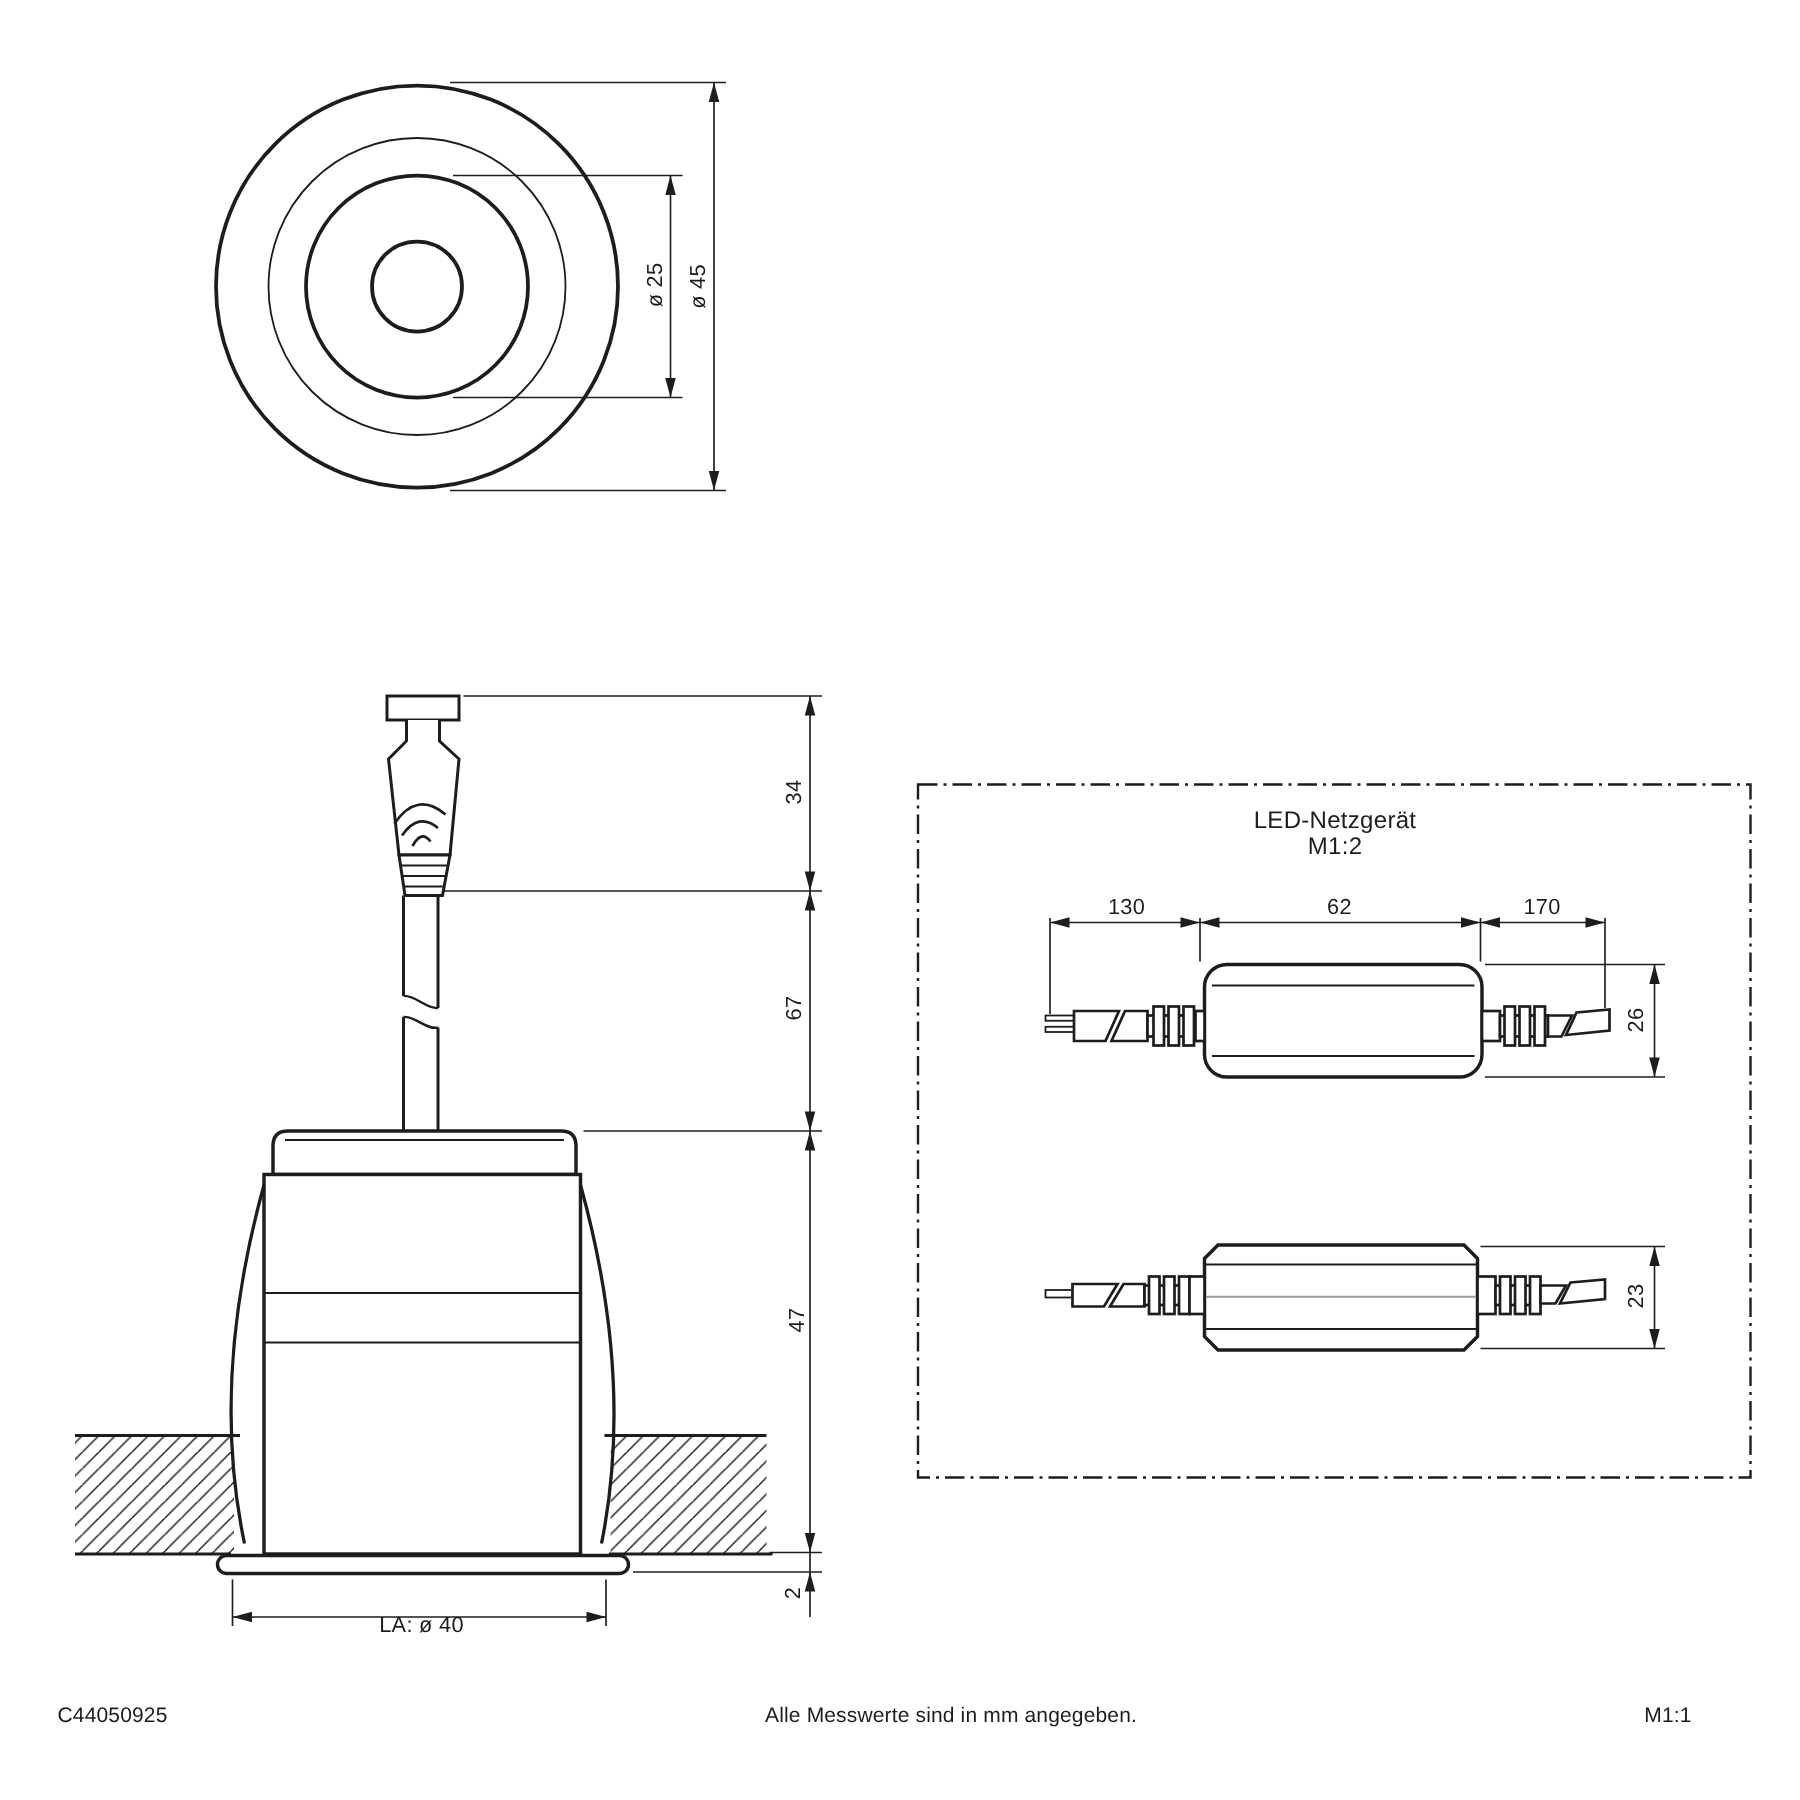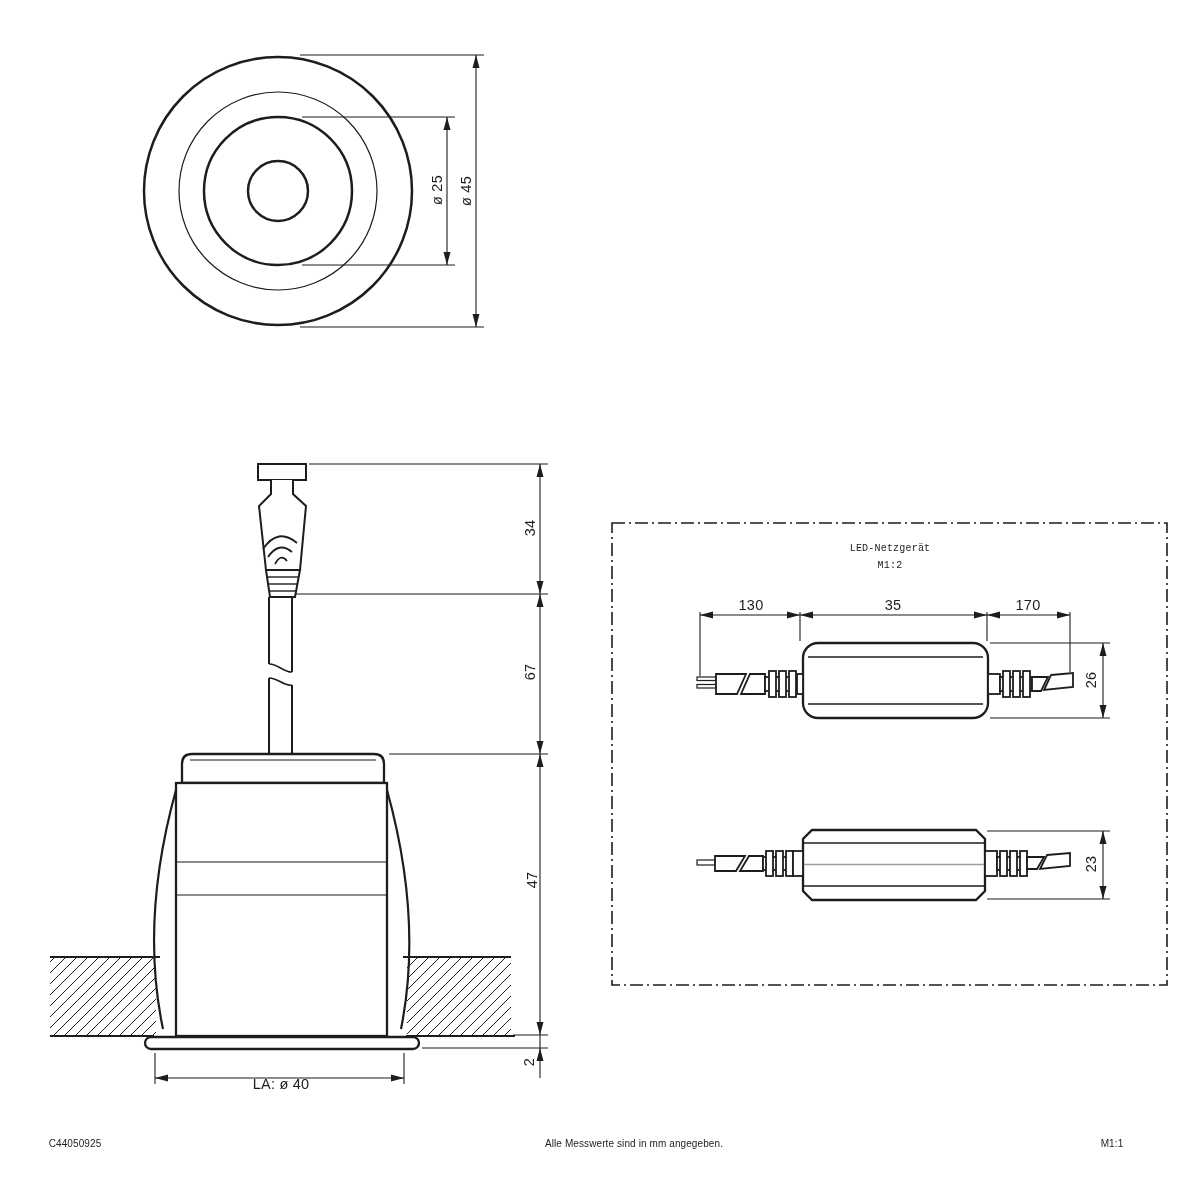--- a/index.html
+++ b/index.html
@@ -6,22 +6,22 @@
   .canvas{
     position:relative;width:1200px;height:1200px;background:#ffffff;
     font-family:"Liberation Sans", sans-serif;color:#1d1d1b;overflow:hidden;
   }
   .canvas svg{position:absolute;left:0;top:0;}
   .lbl{
     position:absolute;font-size:14.5px;letter-spacing:0.2px;white-space:nowrap;
     transform:translate(-50%,-50%);color:#1d1d1b;
   }
   .lbl.v{transform:translate(-50%,-50%) rotate(-90deg);}
-  .lbl.title{font-size:10px;font-family:Liberation Mono, monospace;}
-  .lbl.small{font-size:10px;letter-spacing:0.1px;}
+  .lbl.title{font-size:16px;}
+  .lbl.small{font-size:14px;letter-spacing:0.1px;}
 </style>
 </head>
 <body>
 
 <div class="canvas">
 
 <svg width="1200" height="1200" viewBox="0 0 1200 1200">
   <defs>
     <pattern id="hatch" width="11" height="11" patternUnits="userSpaceOnUse">
       <path d="M0,11 L11,0" stroke="#1d1d1b" stroke-width="1"></path>
@@ -186,21 +186,21 @@
 
 <span class="lbl v" style="left:530px;top:528px;">34</span>
 <span class="lbl v" style="left:530px;top:672px;">67</span>
 <span class="lbl v" style="left:532px;top:880px;">47</span>
 <span class="lbl v" style="left:529px;top:1062px;">2</span>
 <span class="lbl" style="left:281px;top:1067px;margin-top:17px;">LA: ø 40</span>
 
 <span class="lbl title" style="left:890px;top:548px;">LED-Netzgerät</span>
 <span class="lbl title" style="left:890px;top:565px;">M1:2</span>
 <span class="lbl" style="left:751px;top:605px;">130</span>
-<span class="lbl" style="left:893px;top:605px;">35</span>
+<span class="lbl" style="left:893px;top:605px;">62</span>
 <span class="lbl" style="left:1028px;top:605px;">170</span>
 <span class="lbl v" style="left:1091px;top:680px;">26</span>
 <span class="lbl v" style="left:1091px;top:864px;">23</span>
 
 <span class="lbl small" style="left:75px;top:1143px;">C44050925</span>
 <span class="lbl small" style="left:600px;top:1143px;margin-left:34px;">Alle Messwerte sind in mm angegeben.</span>
 <span class="lbl small" style="left:1089px;top:1143px;padding-left:46px;">M1:1</span>
 
 </div>
 

